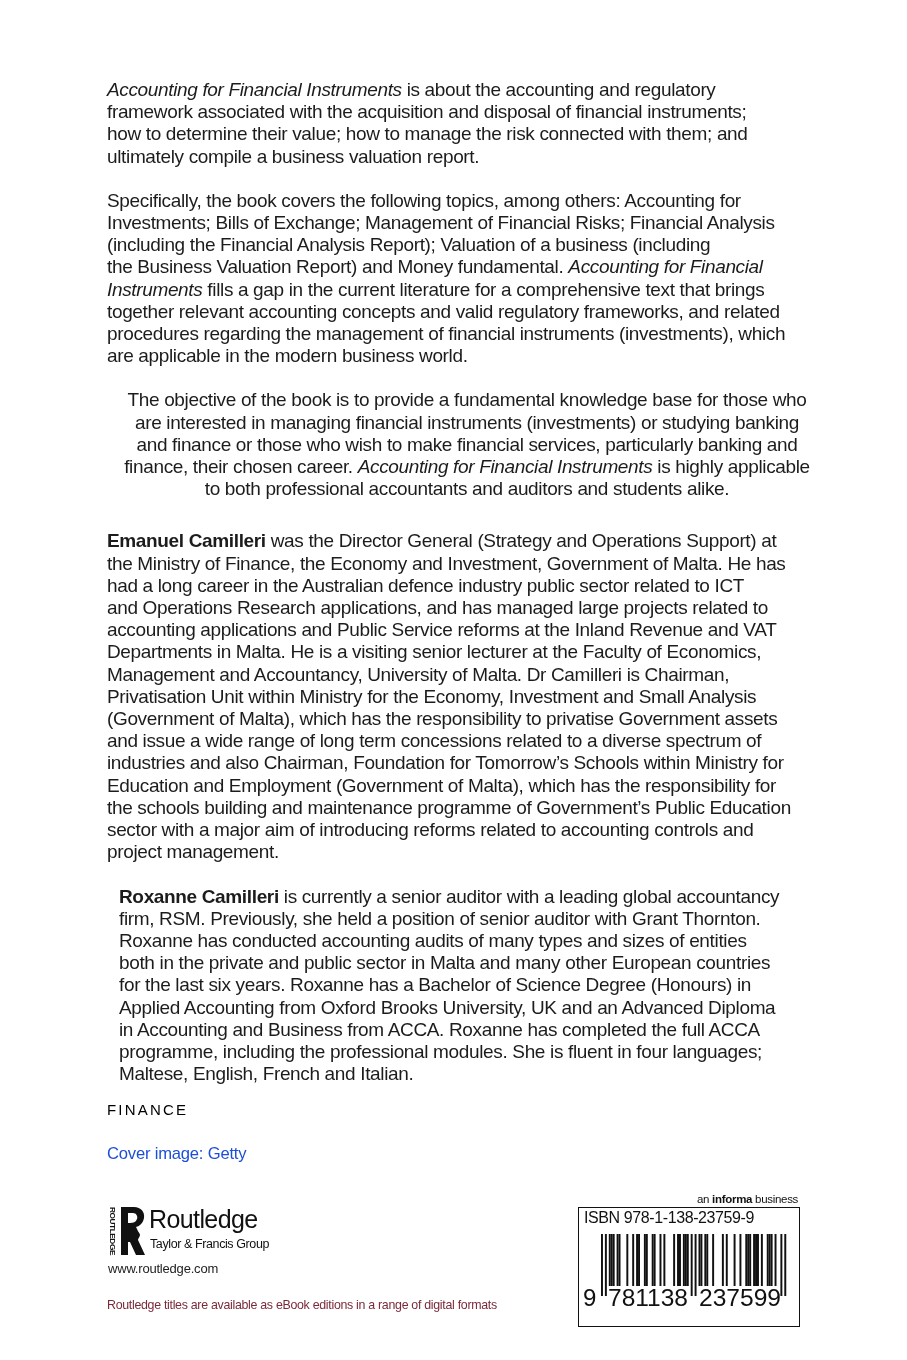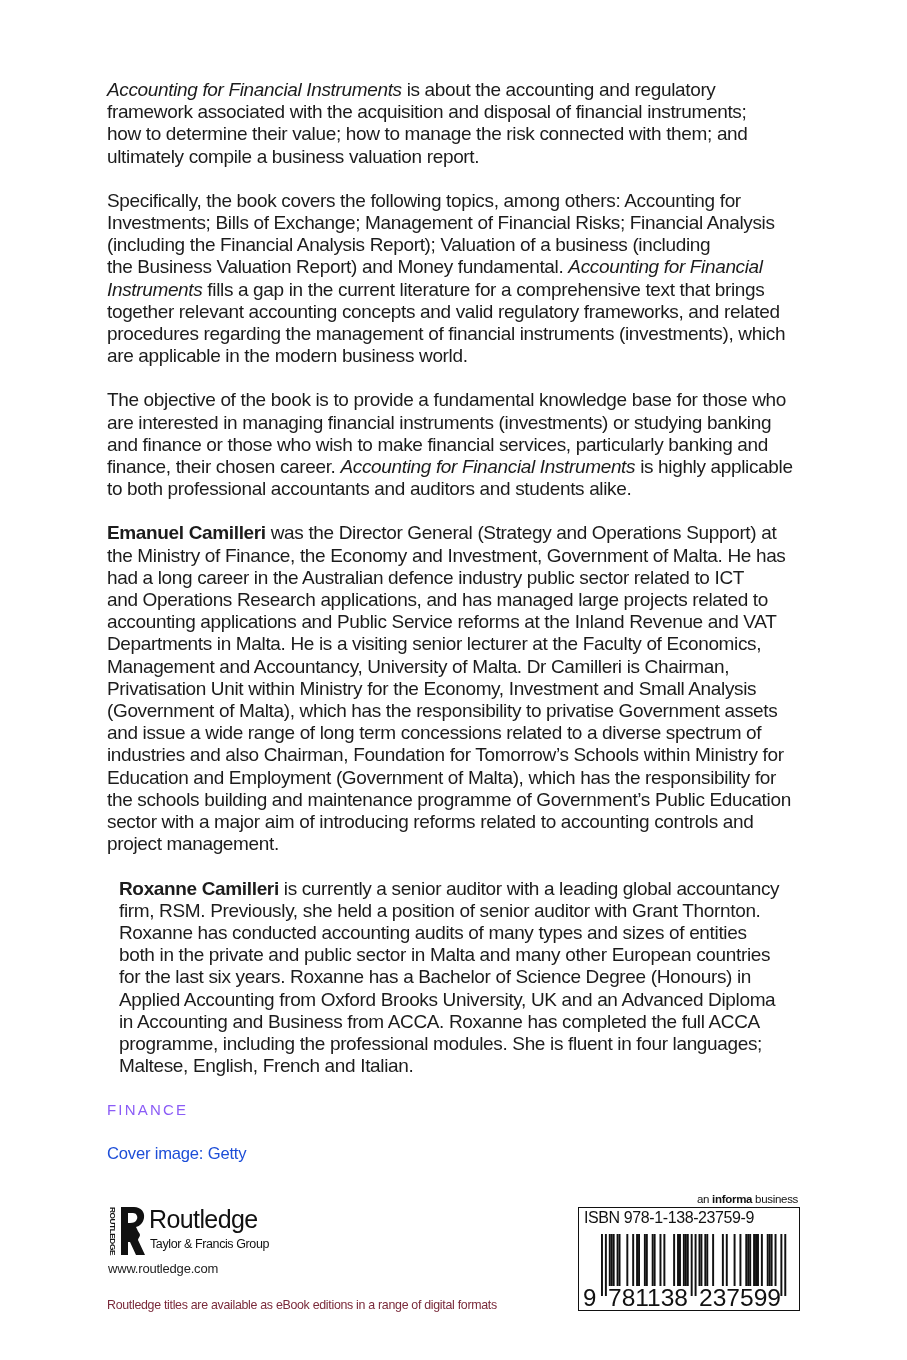--- a/index.html
+++ b/index.html
@@ -26,31 +26,31 @@
       line-height: 22.2px;
       letter-spacing: -0.35px;
       margin: 0 0 22px 0;
       white-space: nowrap;
     }
     .line { display: block; }
     .ital { font-style: italic; }
     .bold { font-weight: bold; }
     .p1 { margin-bottom: 22px; }
     .p2 { margin-bottom: 22px; margin-top: 12px; }
-    .p3 { margin-bottom: 22px; }
+    .p3 { margin-bottom: 30px; text-align: center; }
     .p4 { margin-bottom: 22px; }
     .p5 { margin-bottom: 22px; margin-left: 12px; }
 
     .subject {
       position: absolute;
       left: 107px;
       top: 1101px;
       font-size: 15px;
       letter-spacing: 2.2px;
-      color: #8b5cf6;
+      color: #000000;
     }
     .credit {
       position: absolute;
       left: 107px;
       top: 1144px;
       font-size: 16.6px;
       letter-spacing: -0.2px;
       color: #1d4ed8;
     }
 
@@ -112,21 +112,21 @@
       font-size: 11.5px;
       letter-spacing: -0.3px;
       color: #111;
     }
     .informa .brand { font-weight: bold; }
     .barcode-box {
       position: absolute;
       left: 578px;
       top: 1207px;
       width: 222px;
-      height: 104px;
+      height: 120px;
       border: 1.5px solid #111;
       background: #fff;
       box-sizing: border-box;
     }
     .isbn-text {
       position: absolute;
       left: 5px;
       top: 1px;
       font-size: 16px;
       letter-spacing: -0.4px;

